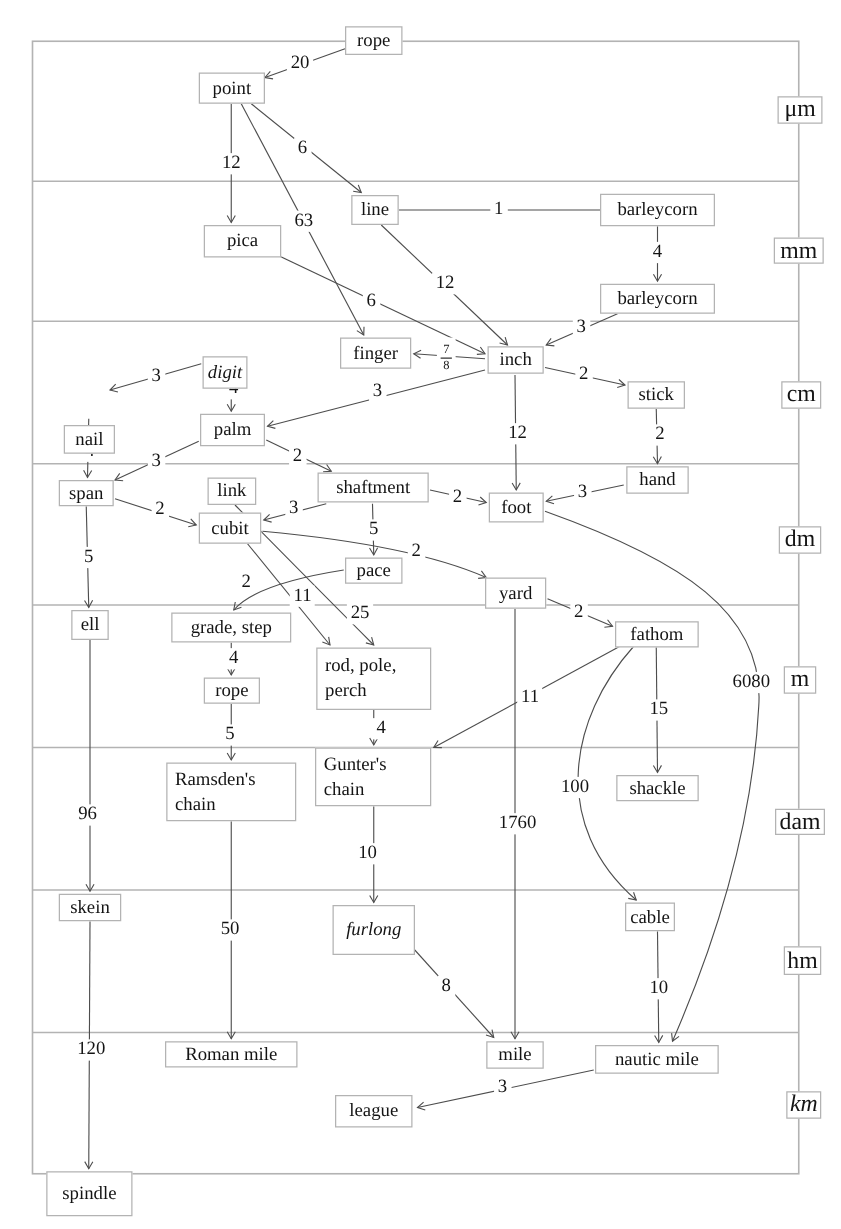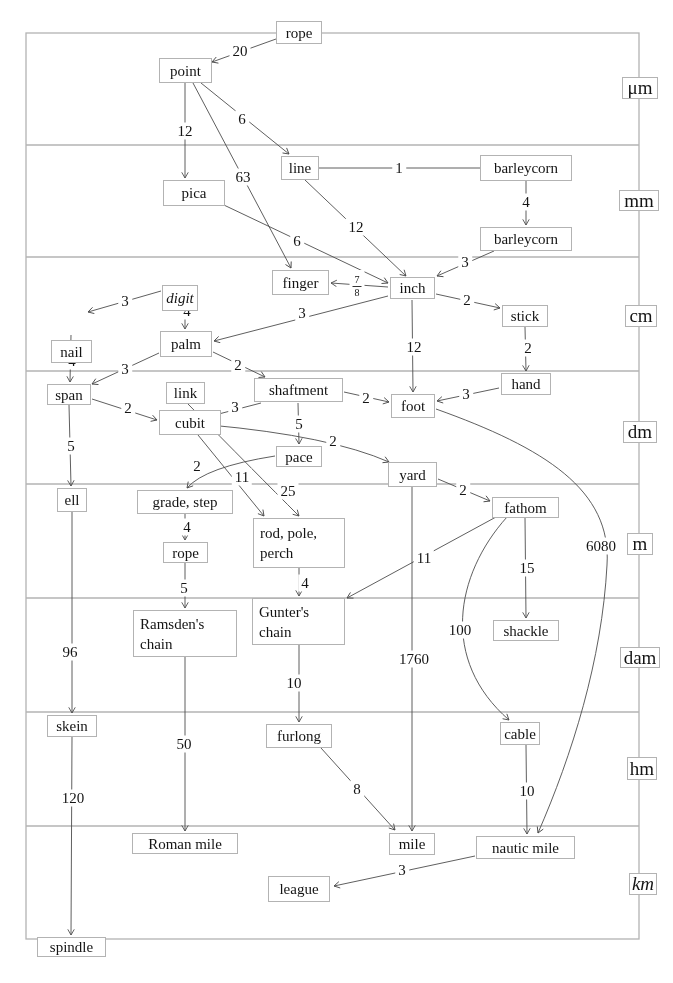--- a/index.html
+++ b/index.html
@@ -140,21 +140,21 @@
       <div class="edge-label" style="left: 128px; top: 408px;">2</div>
       <div class="edge-label" style="left: 235px; top: 407px;">3</div>
       <div class="edge-label" style="left: 366px; top: 398px;">2</div>
       <div class="edge-label" style="left: 299px; top: 424px;">5</div>
       <div class="edge-label" style="left: 71px; top: 446px;">5</div>
       <div class="edge-label" style="left: 333px; top: 441px;">2</div>
       <div class="edge-label" style="left: 197px; top: 466px;">2</div>
       <div class="edge-label" style="left: 242px; top: 477px;">11</div>
       <div class="edge-label" style="left: 288px; top: 491px;">25</div>
       <div class="edge-label" style="left: 70px; top: 612px; margin-top: 40px;">96</div>
-      <div class="edge-label" style="left: 73px; top: 798px;">120</div>
+      <div class="edge-label" style="left: 73px; top: 840px;">120</div>
       <div class="edge-label" style="left: 187px; top: 527px;">4</div>
       <div class="edge-label" style="left: 184px; top: 588px;">5</div>
       <div class="edge-label" style="left: 184px; top: 744px;">50</div>
       <div class="edge-label" style="left: 305px; top: 583px;">4</div>
       <div class="edge-label" style="left: 424px; top: 558px;">11</div>
       <div class="edge-label" style="left: 463px; top: 490px;">2</div>
       <div class="edge-label" style="left: 527px; top: 568px;">15</div>
       <div class="edge-label" style="left: 460px; top: 630px;">100</div>
       <div class="edge-label" style="left: 294px; top: 683px;">10</div>
       <div class="edge-label" style="left: 414px; top: 659px;">1760</div>
@@ -172,39 +172,39 @@
       <div class="node" style="left: 390px; top: 277px; width: 45px; height: 22px;">inch</div>
       <div class="node" style="left: 162px; top: 285px; width: 36px; height: 26px; font-style: italic;">digit</div>
       <div class="node" style="left: 51px; top: 312px; width: 41px; height: 23px; margin-top: 28px;">nail</div>
       <div class="node" style="left: 160px; top: 331px; width: 52px; height: 26px;">palm</div>
       <div class="node" style="left: 502px; top: 305px; width: 46px; height: 22px;">stick</div>
       <div class="node" style="left: 47px; top: 384px; width: 44px; height: 21px;">span</div>
       <div class="node" style="left: 501px; top: 373px; width: 50px; height: 22px;">hand</div>
       <div class="node" style="left: 166px; top: 382px; width: 39px; height: 22px;">link</div>
       <div class="node" style="left: 254px; top: 378px; width: 89px; height: 24px;">shaftment</div>
       <div class="node" style="left: 391px; top: 394px; width: 44px; height: 24px;">foot</div>
-      <div class="node" style="left: 159px; top: 410px; width: 62px; height: 25px;">cubit</div>
+      <div class="node" style="left: 159px; top: 410px; width: 50px; height: 25px;">cubit</div>
       <div class="node" style="left: 276px; top: 446px; width: 46px; height: 21px;">pace</div>
       <div class="node" style="left: 388px; top: 462px; width: 49px; height: 25px;">yard</div>
       <div class="node" style="left: 57px; top: 488px; width: 30px; height: 24px;">ell</div>
       <div class="node" style="left: 137px; top: 490px; width: 96px; height: 24px;">grade, step</div>
       <div class="node left" style="left: 253px; top: 518px; width: 92px; height: 50px;">rod, pole, perch</div>
       <div class="node" style="left: 492px; top: 497px; width: 67px; height: 21px;">fathom</div>
       <div class="node" style="left: 163px; top: 542px; width: 45px; height: 21px;">rope</div>
       <div class="node" style="left: 493px; top: 620px; width: 66px; height: 21px;">shackle</div>
       <div class="node left" style="left: 133px; top: 610px; width: 104px; height: 47px;">Ramsden's chain</div>
       <div class="node left" style="left: 252px; top: 598px; width: 93px; height: 47px;">Gunter's chain</div>
       <div class="node" style="left: 47px; top: 715px; width: 50px; height: 22px;">skein</div>
-      <div class="node" style="left: 266px; top: 724px; width: 66px; height: 24px;">furlong</div>
+      <div class="node" style="left: 266px; top: 724px; width: 66px; height: 40px; font-style: italic;">furlong</div>
       <div class="node" style="left: 500px; top: 722px; width: 40px; height: 23px;">cable</div>
       <div class="node" style="left: 132px; top: 833px; width: 106px; height: 21px;">Roman mile</div>
       <div class="node" style="left: 389px; top: 833px; width: 46px; height: 22px;">mile</div>
       <div class="node" style="left: 476px; top: 836px; width: 99px; height: 23px;">nautic mile</div>
       <div class="node" style="left: 268px; top: 876px; width: 62px; height: 26px;">league</div>
-      <div class="node" style="left: 37px; top: 937px; width: 69px; height: 20px;">spindle</div>
+      <div class="node" style="left: 37px; top: 937px; width: 69px; height: 36px;">spindle</div>
       <div class="scale-label" style="left: 622px; top: 77px; width: 36px; height: 22px;">μm</div>
       <div class="scale-label" style="left: 619px; top: 190px; width: 40px; height: 21px;">mm</div>
       <div class="scale-label" style="left: 625px; top: 305px; width: 32px; height: 22px;">cm</div>
       <div class="scale-label" style="left: 623px; top: 421px; width: 34px; height: 22px;">dm</div>
       <div class="scale-label" style="left: 627px; top: 533px; width: 26px; height: 22px;">m</div>
       <div class="scale-label" style="left: 620px; top: 647px; width: 40px; height: 21px;">dam</div>
       <div class="scale-label" style="left: 627px; top: 757px; width: 30px; height: 23px;">hm</div>
       <div class="scale-label" style="left: 629px; top: 873px; width: 28px; height: 22px; font-style: italic;">km</div>
     </div>
 </div>

